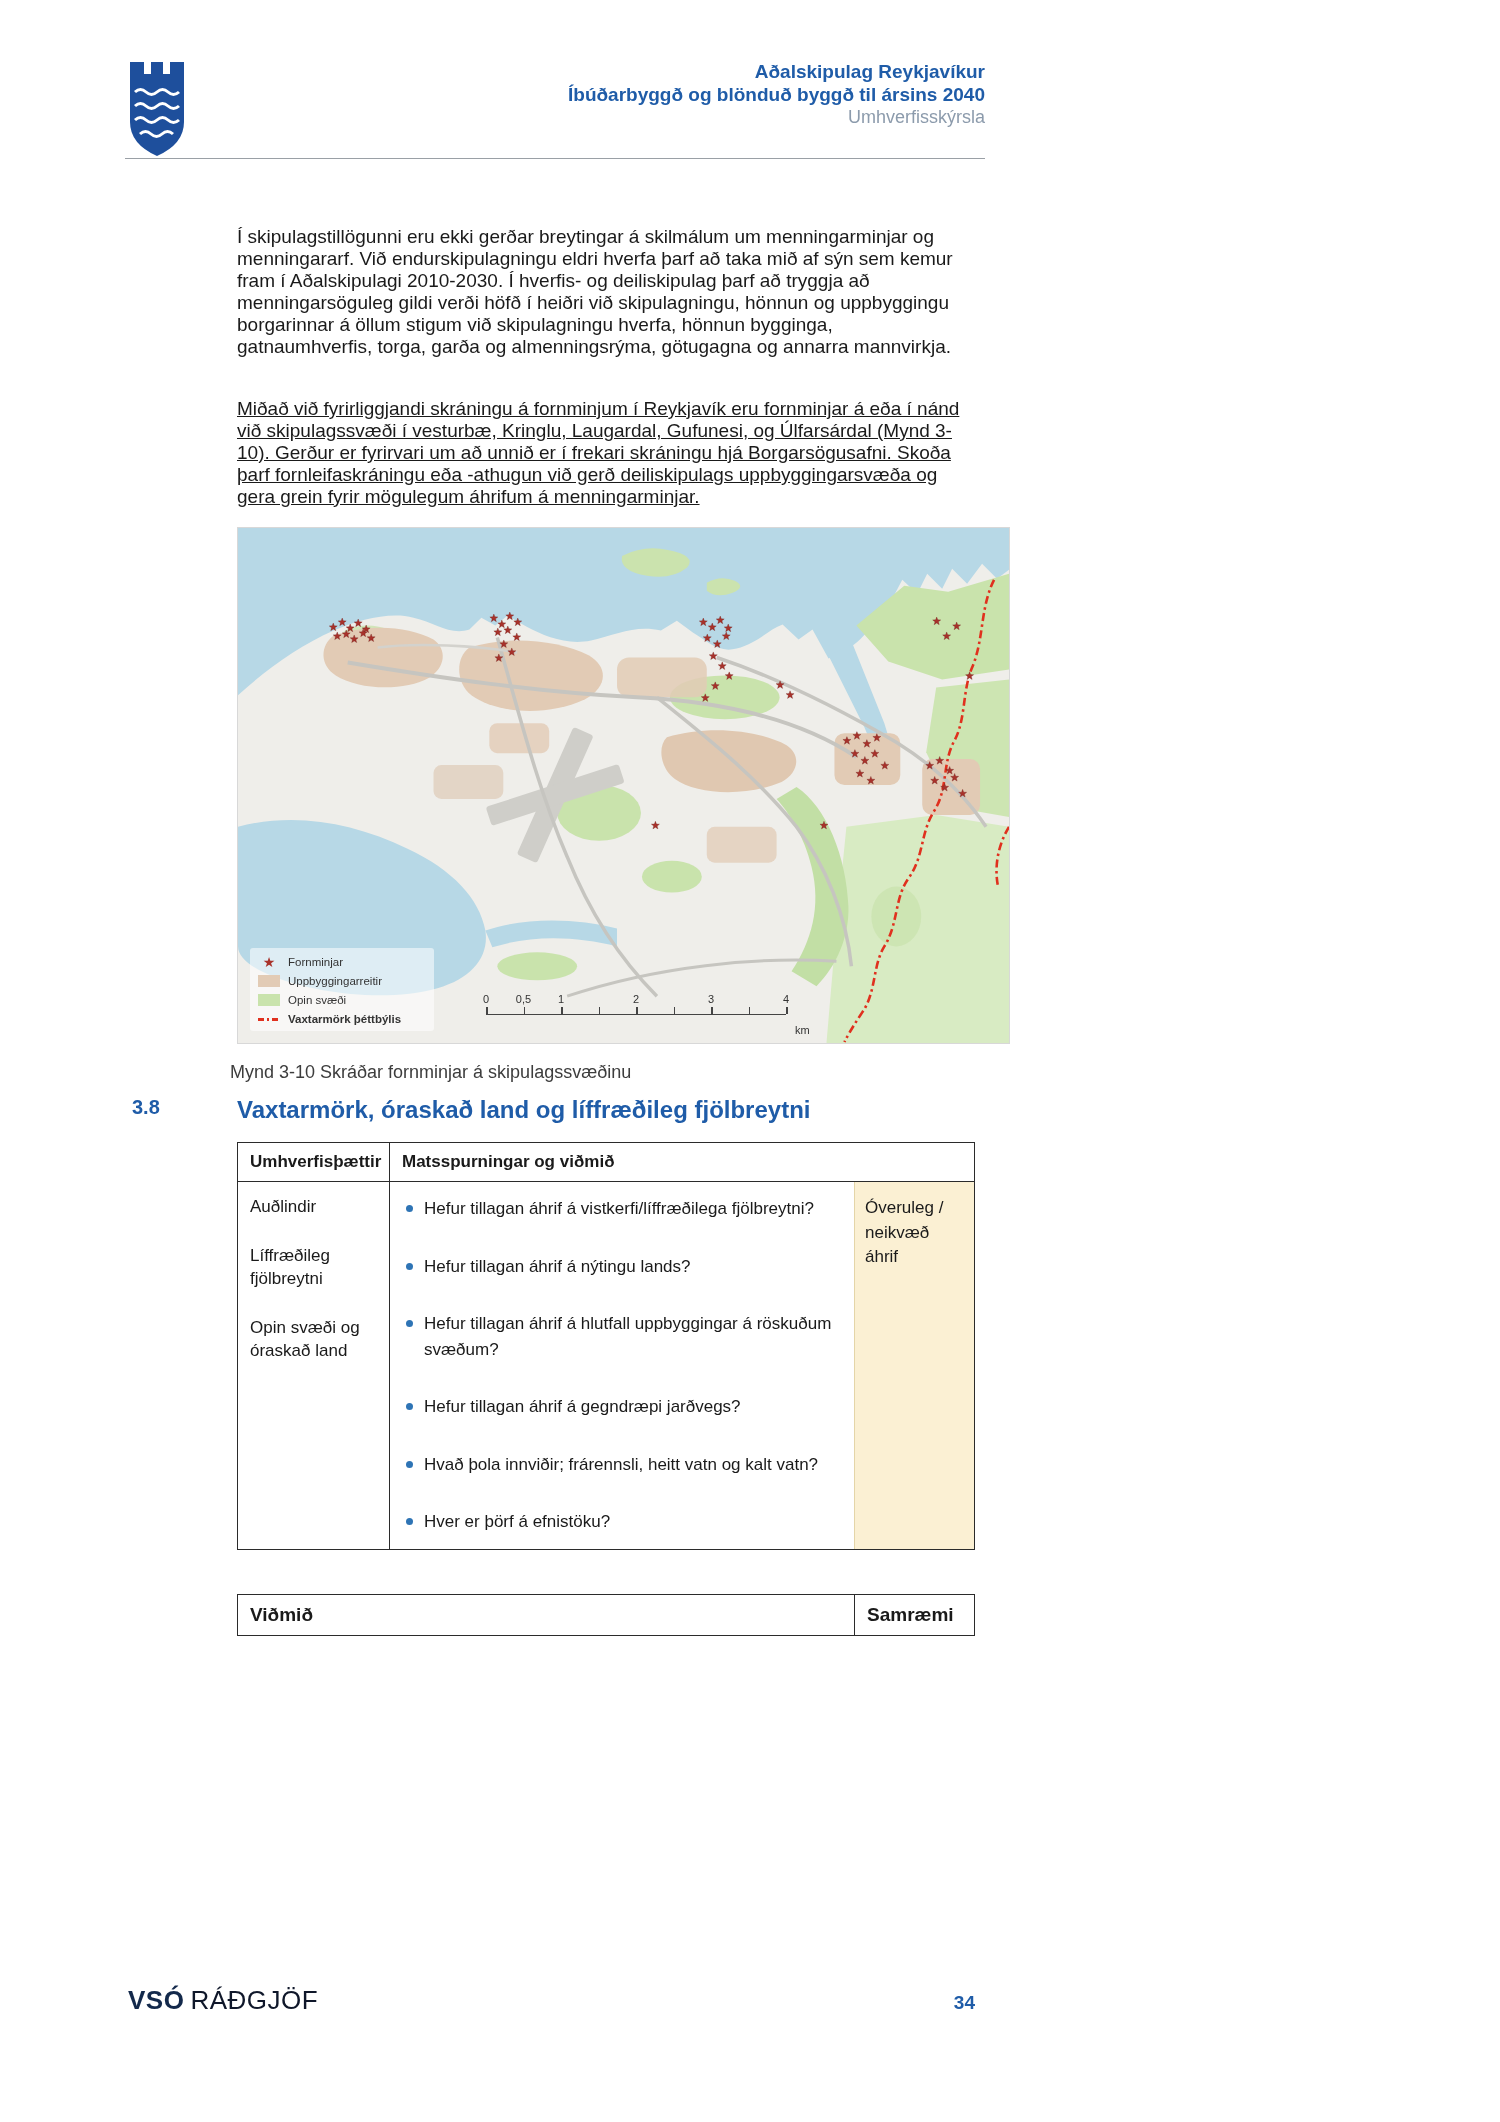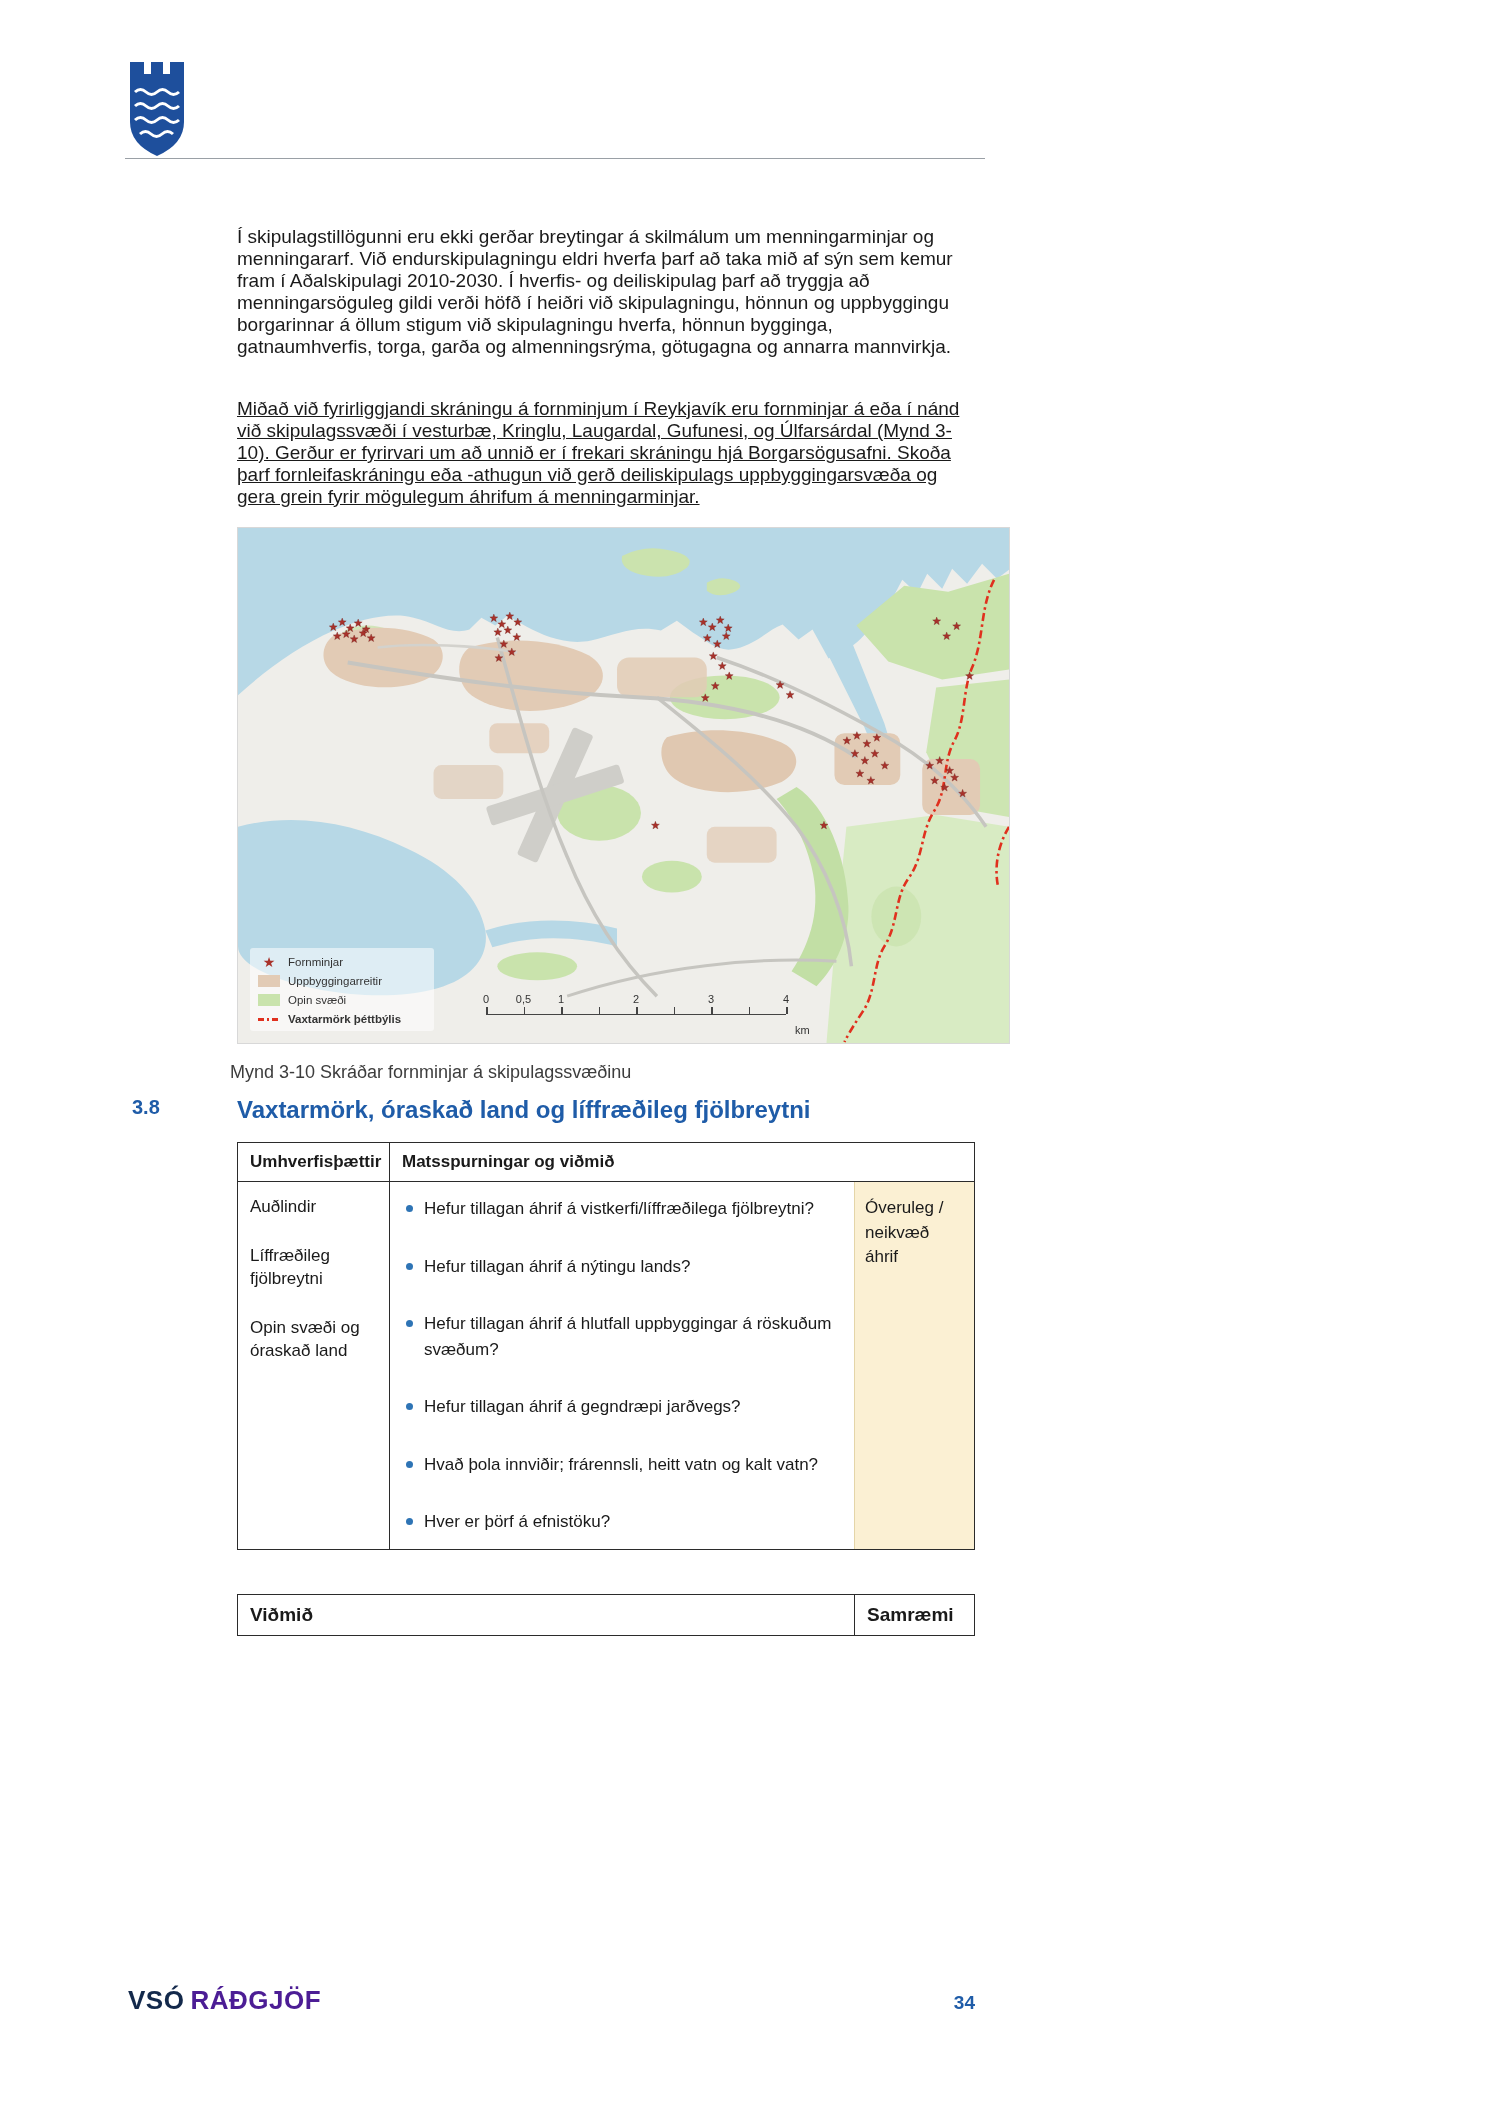--- a/index.html
+++ b/index.html
@@ -60,40 +60,45 @@
 
   
   .tbl2{position:absolute;left:237px;top:1594px;width:738px;border:1px solid #2b2b2b;
         display:grid;grid-template-columns:1fr 120px;box-sizing:border-box;font-size:19px;}
   .tbl2 .th{font-weight:bold;padding:9px 12px;}
   .tbl2 .th.c2{border-left:1px solid #2b2b2b;}
 
   
   .brand{position:absolute;left:128px;top:1985px;font-size:26px;letter-spacing:.5px;}
   .brand .b1{font-weight:bold;color:#13294B;}
-  .brand .b2{color:#4c1d95;margin-left:6px;font-weight:bold;}
+  .brand .b2{color:#0f172a;margin-left:6px;font-weight:normal;}
   .pageno{position:absolute;right:525px;top:1992px;font-size:19px;font-weight:bold;color:#1F5CA8;}
 </style>
 </head>
 <body>
 
 <div class="page">
 
   <div class="logo">
     <svg viewBox="0 0 58 100">
       <path d="M2 2 H16 V14 H23 V2 H35 V14 H42 V2 H56 V62 Q56 84 29 96 Q2 84 2 62 Z" fill="#1E4F9C"></path>
       <g stroke="#ffffff" stroke-width="3" fill="none">
         <path d="M7 32 q5.5 -5 11 0 t11 0 t11 0 t11 0"></path>
         <path d="M7 46 q5.5 -5 11 0 t11 0 t11 0 t11 0"></path>
         <path d="M7 60 q5.5 -5 11 0 t11 0 t11 0 t11 0"></path>
         <path d="M12 74 q5.5 -5 11 0 t11 0 t11 0"></path>
       </g>
     </svg>
   </div>
 
+  <div class="hdr">
+    <div class="h1">Aðalskipulag Reykjavíkur</div>
+    <div class="h2">Íbúðarbyggð og blönduð byggð til ársins 2040</div>
+    <div class="h3">Umhverfisskýrsla</div>
+  </div>
   <div class="hdr-rule"></div>
 
   <p class="para p1">Í skipulagstillögunni eru ekki gerðar breytingar á skilmálum um menningarminjar og menningararf. Við endurskipulagningu eldri hverfa þarf að taka mið af sýn sem kemur fram í Aðalskipulagi 2010-2030. Í hverfis- og deiliskipulag þarf að tryggja að menningarsöguleg gildi verði höfð í heiðri við skipulagningu, hönnun og uppbyggingu borgarinnar á öllum stigum við skipulagningu hverfa, hönnun bygginga, gatnaumhverfis, torga, garða og almenningsrýma, götugagna og annarra mannvirkja.</p>
   <p class="para p2">Miðað við fyrirliggjandi skráningu á fornminjum í Reykjavík eru fornminjar á eða í nánd við skipulagssvæði í vesturbæ, Kringlu, Laugardal, Gufunesi, og Úlfarsárdal (Mynd 3-10). Gerður er fyrirvari um að unnið er í frekari skráningu hjá Borgarsögusafni. Skoða þarf fornleifaskráningu eða -athugun við gerð deiliskipulags uppbyggingarsvæða og gera grein fyrir mögulegum áhrifum á menningarminjar.</p>
 
   <div class="map">
     <svg viewBox="0 0 773 517" preserveAspectRatio="none">
       <defs>
         <symbol id="st" viewBox="0 0 10 10">
           <path d="M5 .4 6.18 3.52 9.51 3.66 6.9 5.74 7.8 8.95 5 7.1 2.2 8.95 3.1 5.74 .49 3.66 3.82 3.52Z" fill="#A8322B" stroke="#6E211C" stroke-width=".35"></path>

